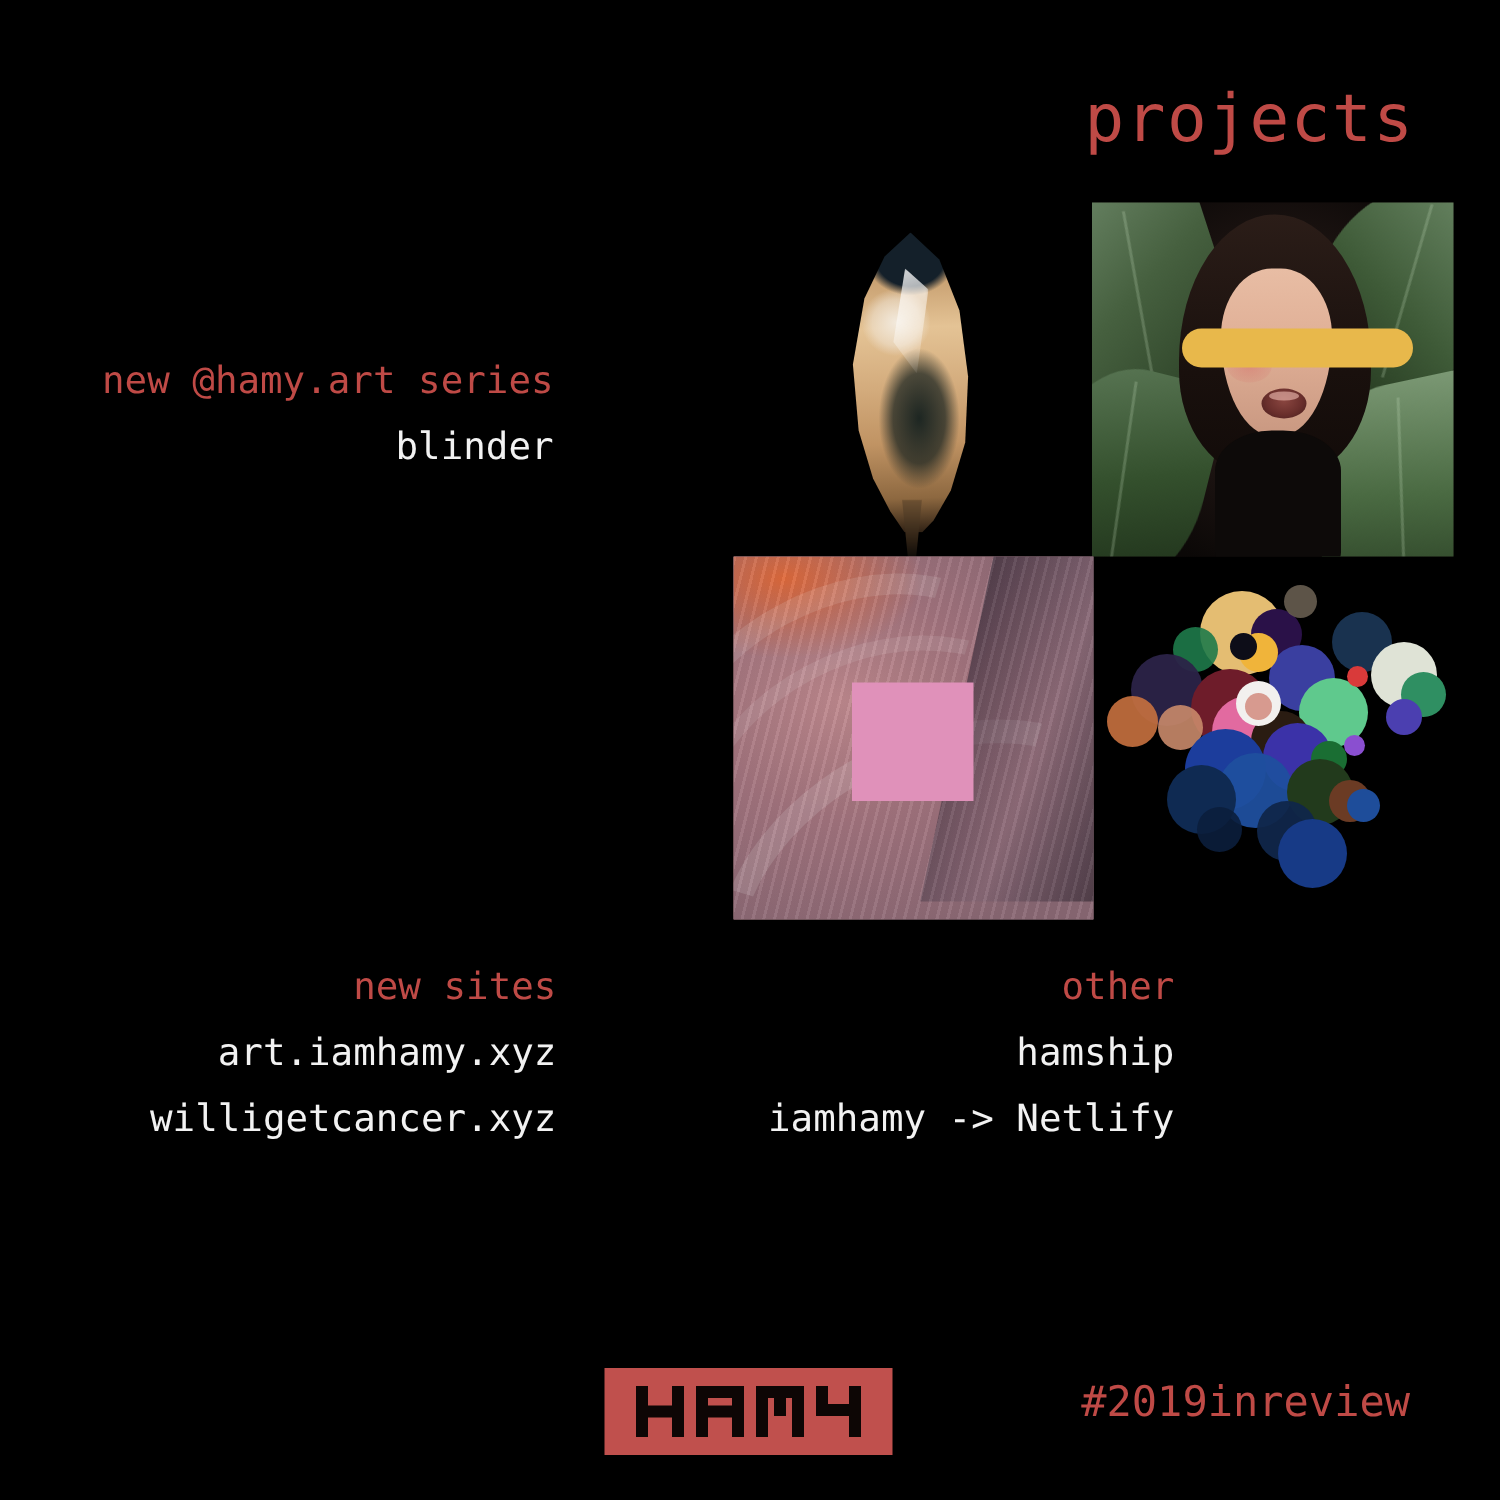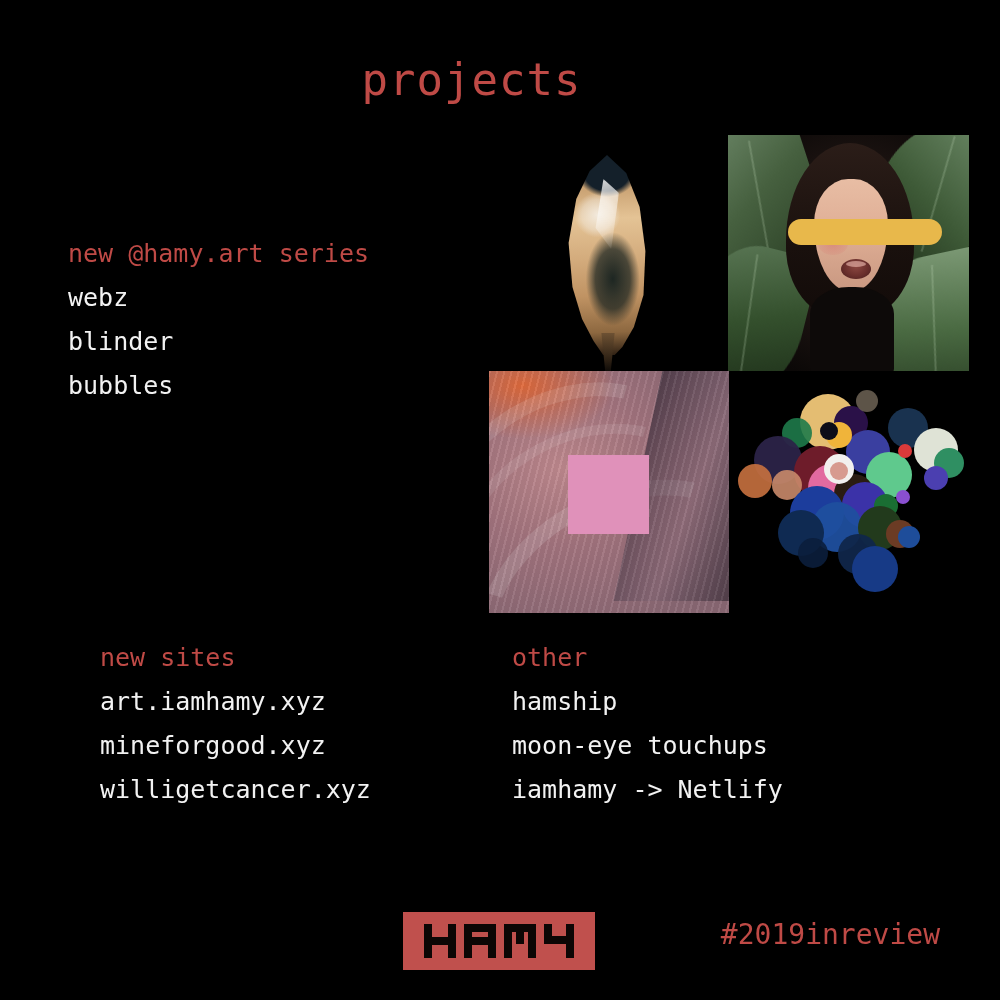--- a/index.html
+++ b/index.html
@@ -21,30 +21,31 @@
     height: 1000px;
     background: #000000;
   }
 
   
   .title {
     position: absolute;
     top: 54px;
     left: 0;
     width: 943px;
-    text-align: center;
+    text-align: right;
     color: #bf4a46;
     font-size: 44px;
     letter-spacing: 1px;
     font-weight: 400;
   }
 
   
   .col {
     position: absolute;
+    text-align: right;
   }
   .col-series { left: 68px; top: 232px; }
   .col-sites  { left: 68px; top: 636px; margin-left: 32px; }
   .col-other  { left: 512px; top: 636px; }
 
   .group-head {
     color: #bf4a46;
     font-size: 25px;
     line-height: 44px;
     white-space: pre;
@@ -264,36 +265,32 @@
 </style>
 </head>
 <body>
 
 <div class="canvas">
 
   <div class="title">projects</div>
 
   <div class="col col-series">
     <div class="group-head">new @hamy.art series</div>
-    <div class="group-item">webz</div>
     <div class="group-item">blinder</div>
-    <div class="group-item">bubbles</div>
   </div>
 
   <div class="col col-sites">
     <div class="group-head">new sites</div>
     <div class="group-item">art.iamhamy.xyz</div>
-    <div class="group-item">mineforgood.xyz</div>
     <div class="group-item">willigetcancer.xyz</div>
   </div>
 
   <div class="col col-other">
     <div class="group-head">other</div>
     <div class="group-item">hamship</div>
-    <div class="group-item">moon-eye touchups</div>
     <div class="group-item">iamhamy -&gt; Netlify</div>
   </div>
 
   <div class="collage tile-bird">
     <div class="bird-body"></div>
     <div class="bird-streak"></div>
     <div class="bird-tail"></div>
   </div>
 
   <div class="collage tile-portrait">

